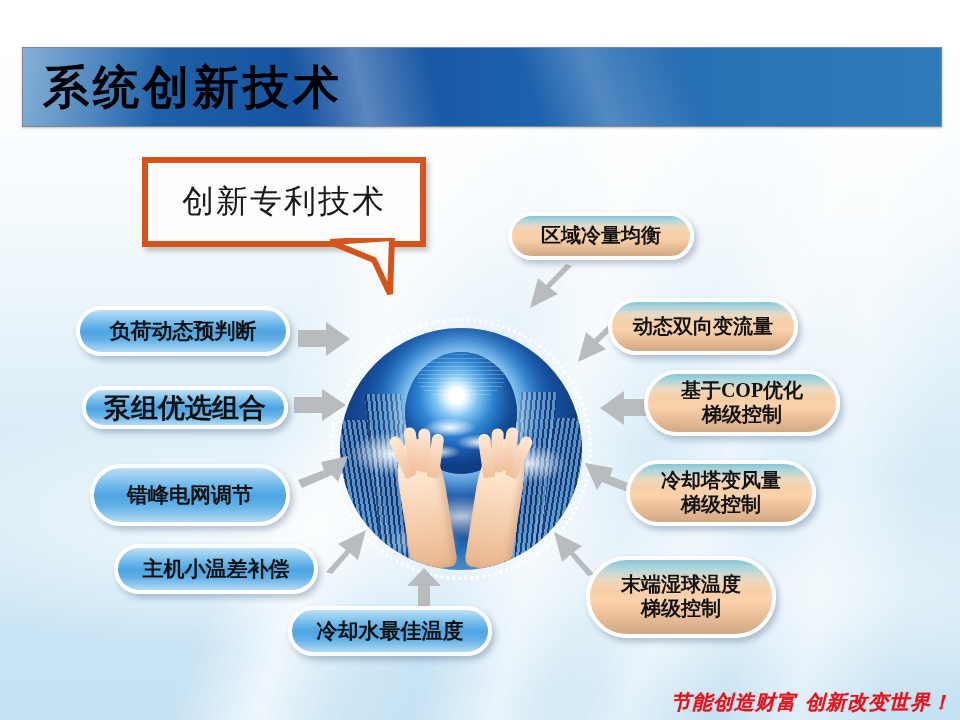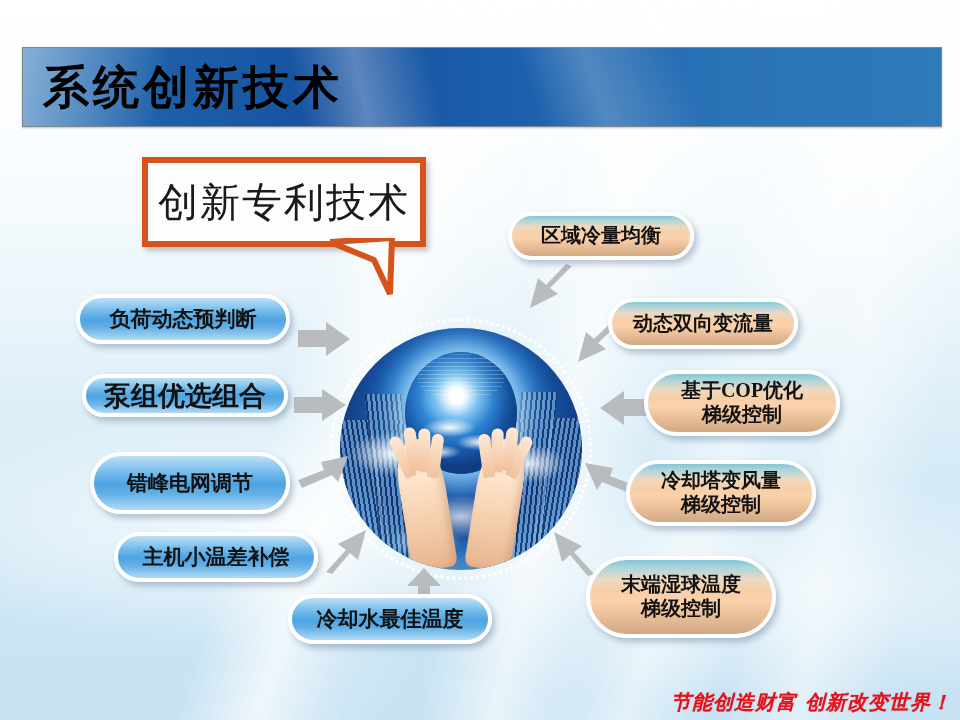--- a/index.html
+++ b/index.html
@@ -60,21 +60,21 @@
   .callout{
     position:absolute;left:142px;top:157px;width:284px;height:90px;
     background:#fdfdfd;border:6px solid #d4541b;
     box-sizing:border-box;
     box-shadow:3px 4px 5px rgba(0,0,0,.22);
   }
   .callout-text{
     position:absolute;inset:0;
     display:flex;align-items:center;justify-content:center;
     font-family:"DejaVu Serif","Liberation Serif",serif;
-    font-size:40px;color:#1a1a1a;letter-spacing:2px;white-space:nowrap;
+    font-size:32px;color:#1a1a1a;letter-spacing:2px;white-space:nowrap;
   }
   .callout-tail{
     position:absolute;left:330px;top:238px;width:110px;height:58px;
     pointer-events:none;
   }
 
   
   .hub{
     position:absolute;left:330px;top:318px;width:262px;height:262px;
   }
@@ -158,20 +158,21 @@
     font-weight:700;color:#111;
     box-sizing:border-box;
     border:4px solid #ffffff;
     box-shadow:3px 4px 6px rgba(40,70,110,.30);
   }
   .pill-blue{
     background:
       linear-gradient(to bottom,
         #bfe0f6 0%, #9fd2f2 12%, #6cb8ea 34%, #4ea4e2 52%,
         #62b0e6 70%, #8cc6ee 86%, #b4daf4 100%);
+    margin-top: 12px;
   }
   .pill-orange{
     background:
       linear-gradient(to bottom,
         #86c5d4 0%, #a9d5dd 10%, #ecd9c2 26%, #f8cfa6 42%,
         #fad2ac 56%, #edc29b 72%, #dcb48f 88%, #cfa982 100%);
     font-family: Liberation Serif, serif;
   }
   .pill span{display:block;line-height:1.18;}
 
@@ -280,21 +281,21 @@
   <div class="pill pill-blue" style="left:288px;top:594px;width:204px;height:50px;font-size:21px;">
     <span>冷却水最佳温度</span>
   </div>
   <div class="pill pill-blue" style="left:114px;top:532px;width:204px;height:50px;font-size:21px;">
     <span>主机小温差补偿</span>
   </div>
 
   <div class="pill pill-orange" style="left:508px;top:212px;width:186px;height:48px;font-size:20px;">
     <span>区域冷量均衡</span>
   </div>
-  <div class="pill pill-orange" style="left:608px;top:298px;width:190px;height:51px;font-size:20px;">
+  <div class="pill pill-orange" style="left:608px;top:298px;width:190px;height:57px;font-size:20px;">
     <span>动态双向变流量</span>
   </div>
   <div class="pill pill-orange" style="left:644px;top:370px;width:196px;height:66px;font-size:20px;">
     <div>
       <span>基于COP优化</span>
       <span>梯级控制</span>
     </div>
   </div>
   <div class="pill pill-orange" style="left:626px;top:460px;width:190px;height:66px;font-size:20px;">
     <div>

